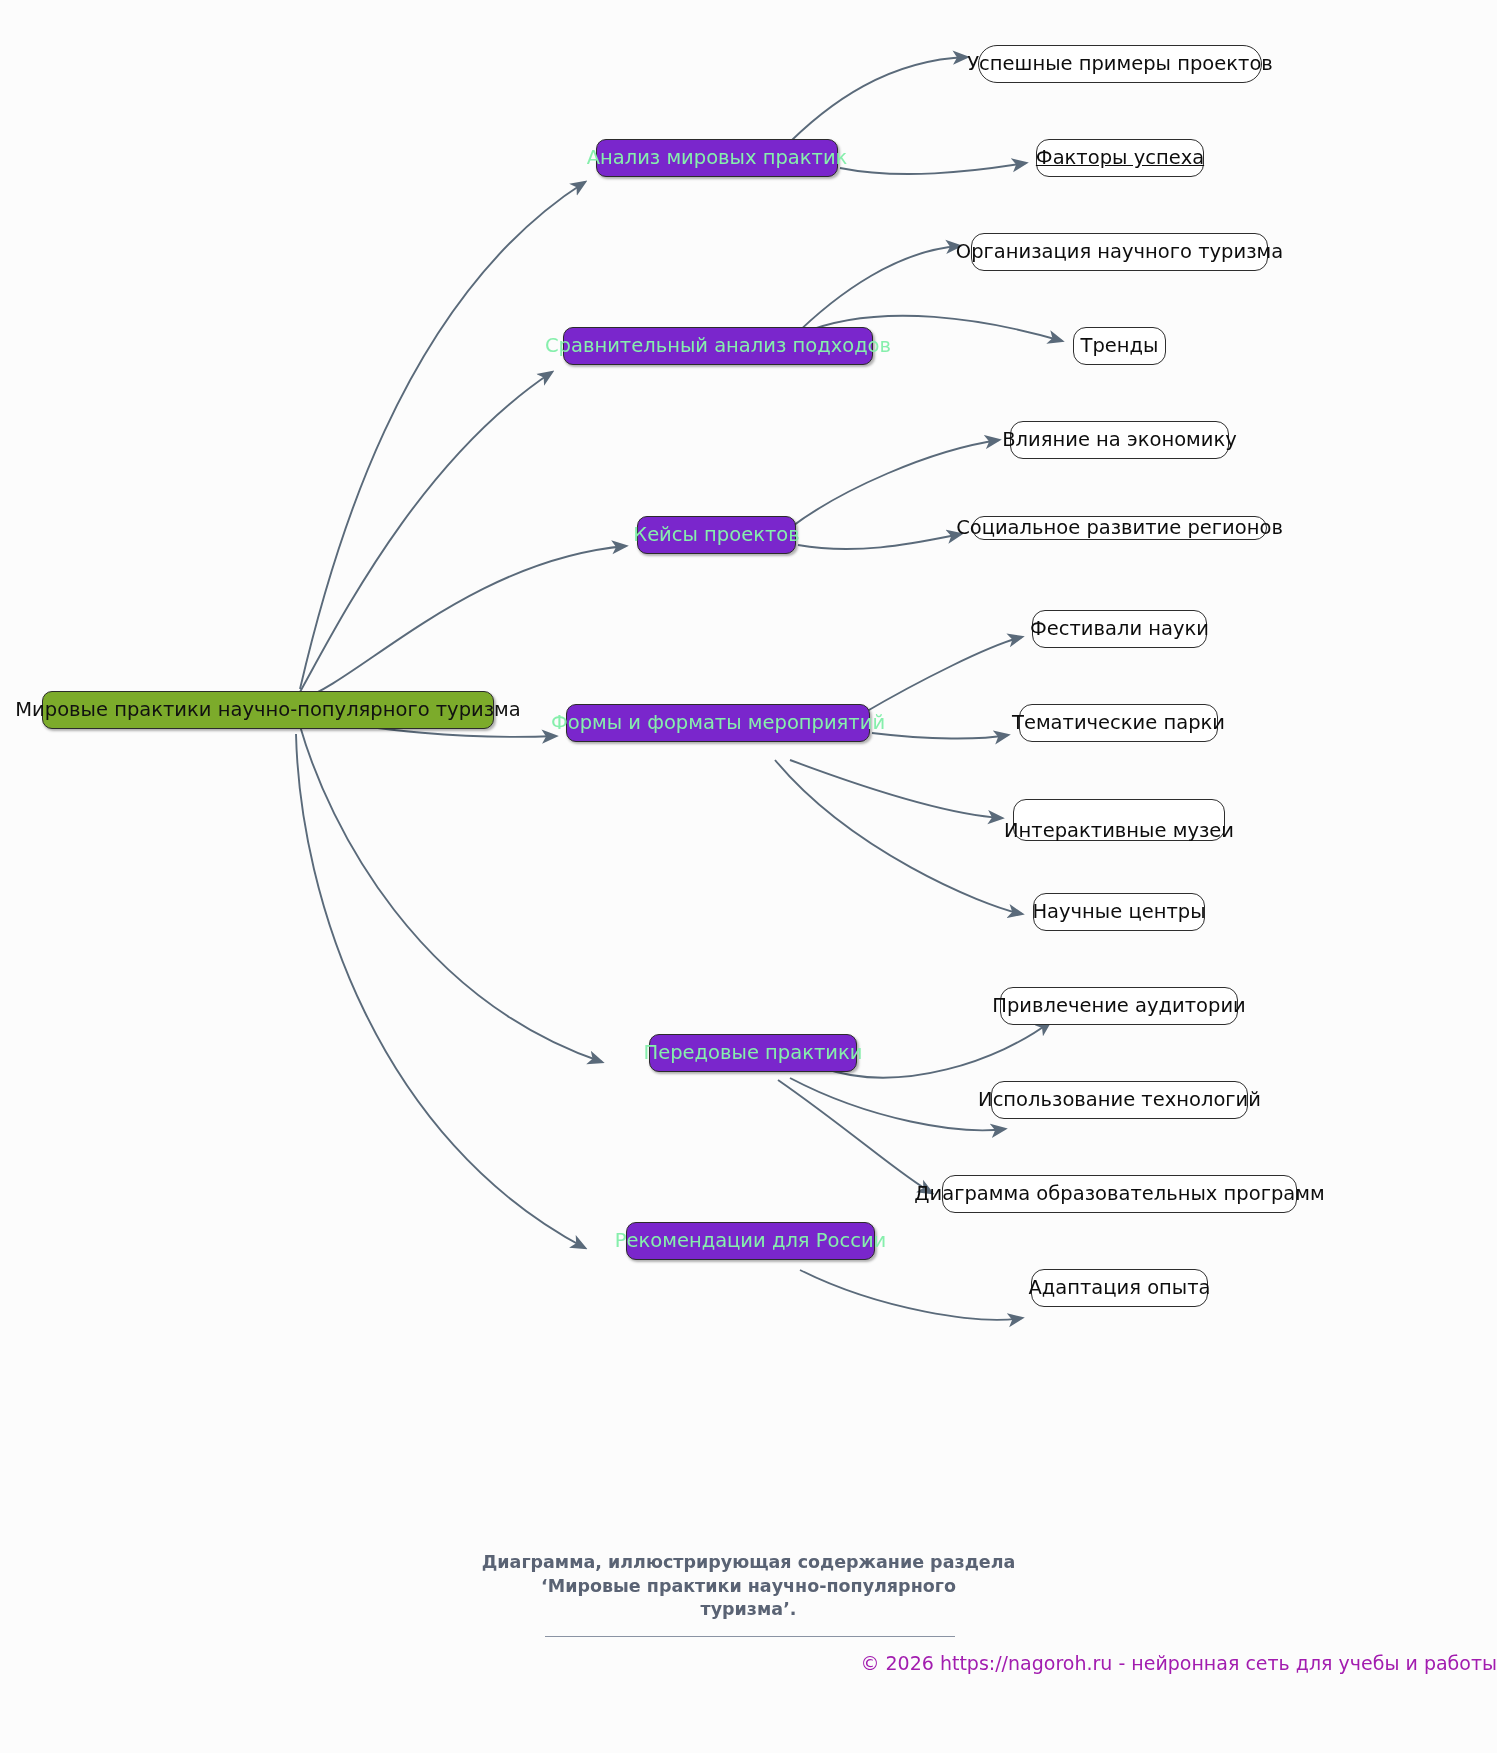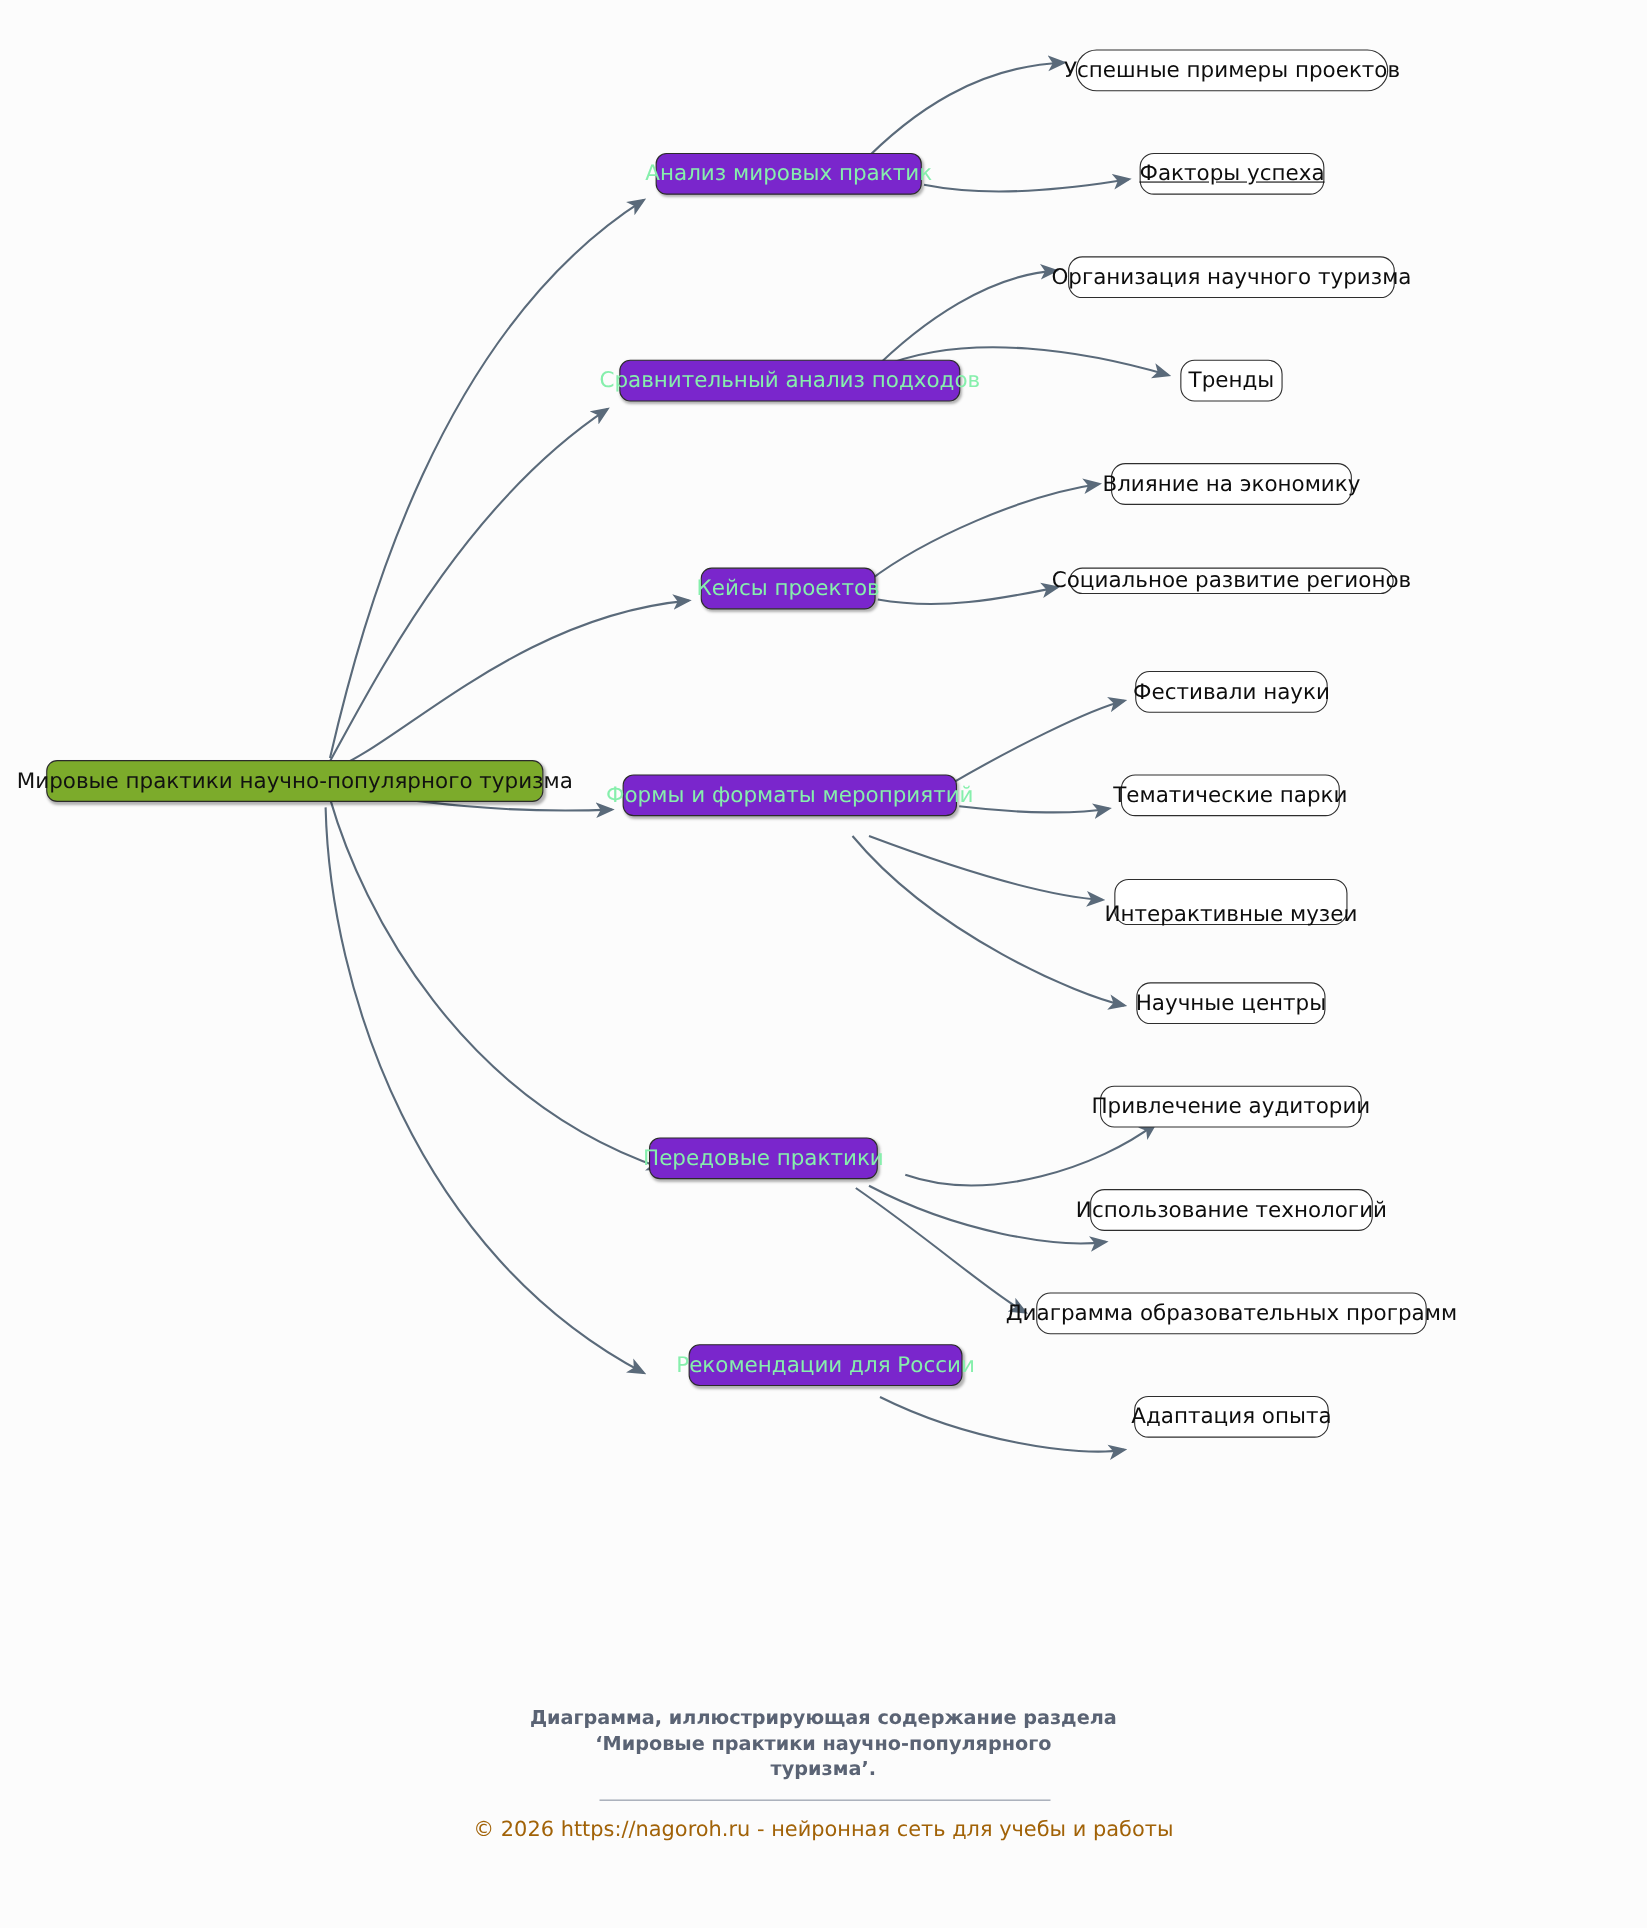--- a/index.html
+++ b/index.html
@@ -90,23 +90,24 @@
     position: absolute;
     left: 545px;
     top: 1636px;
     width: 410px;
     height: 1px;
     background: #8a93a3;
   }
 
   .copyright {
     top: 1652px;
-    color: #a16207;
+    color: #a21caf;
     font-size: 19px;
     font-weight: normal;
+    text-align: right;
   }
 </style>
 </head>
 <body>
 
 <div id="canvas">
 
   <svg id="edges" viewBox="0 0 1497 1753" width="1497" height="1753">
     <defs>
       <marker id="arrow" viewBox="0 0 12 10" refX="10" refY="5" markerWidth="9" markerHeight="8" orient="auto-start-reverse">
@@ -187,21 +188,21 @@
   <div class="node node-leaf" style="left:1019px; top:704px; width:199px; height:38px;">
     <span>Тематические парки</span>
   </div>
   <div class="node node-leaf" style="left:1013px; top:799px; width:212px; height:42px;align-items:flex-end;">
     <span>Интерактивные музеи</span>
   </div>
   <div class="node node-leaf" style="left:1033px; top:893px; width:172px; height:38px;">
     <span>Научные центры</span>
   </div>
 
-  <div class="node node-branch" style="left:590px; top:1034px; width:208px; height:38px;">
+  <div class="node node-branch" style="left:649px; top:1034px; width:208px; height:38px;">
     <span>Передовые практики</span>
   </div>
   <div class="node node-leaf" style="left:1000px; top:987px; width:238px; height:38px;">
     <span>Привлечение аудитории</span>
   </div>
   <div class="node node-leaf" style="left:991px; top:1081px; width:257px; height:38px;">
     <span>Использование технологий</span>
   </div>
   <div class="node node-leaf" style="left:942px; top:1175px; width:355px; height:38px;">
     <span>Диаграмма образовательных программ</span>

